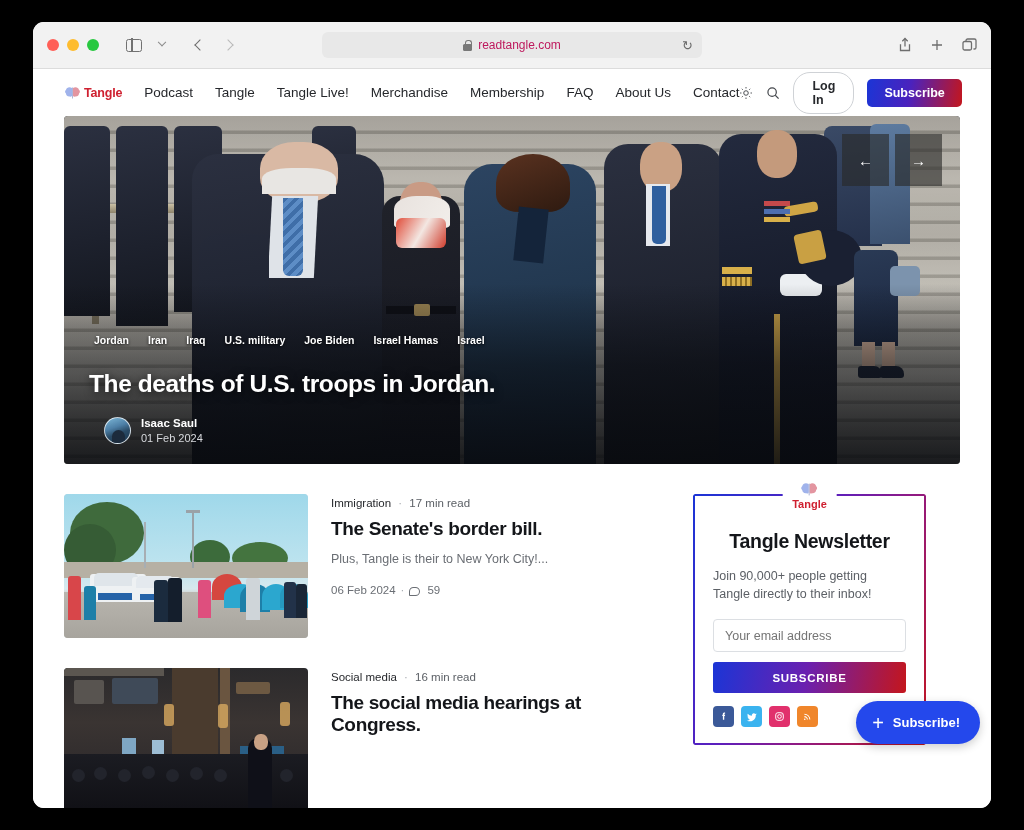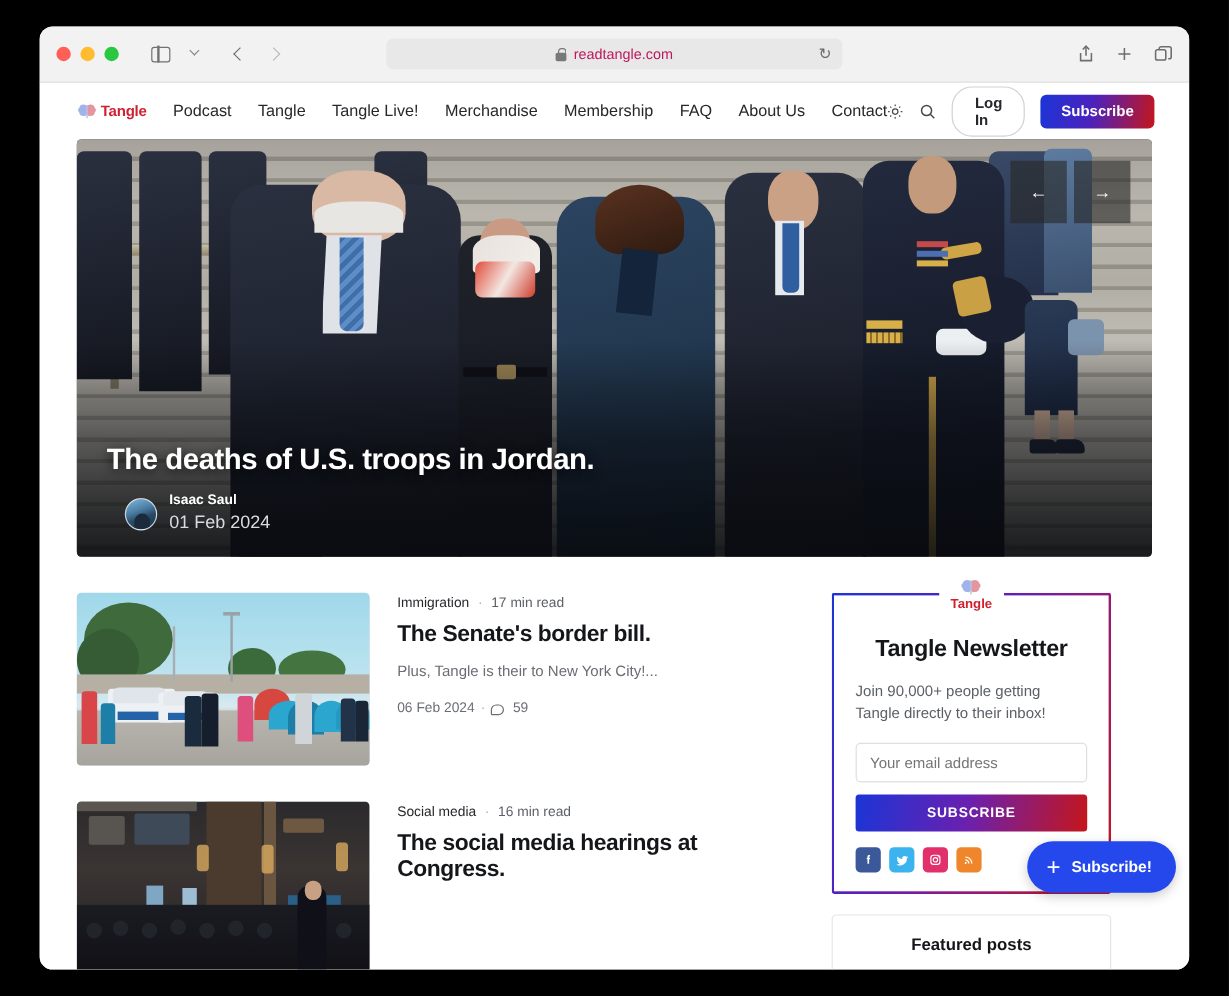--- a/index.html
+++ b/index.html
@@ -203,21 +203,21 @@
     background: linear-gradient(160deg,#7db8d8 0%,#4d7fa6 38%,#2a4b66 60%,#16324a 100%);
     border: 1.5px solid rgba(255,255,255,.75);
     position: relative; overflow: hidden;
   }
   .avatar::after {
     content: ""; position: absolute; left: 7px; bottom: 0;
     width: 13px; height: 13px; border-radius: 50% 50% 0 0;
     background: #1c2b3c;
   }
   .by-name { font-size: 11.5px; font-weight: 700; color: #fff; line-height: 1.35; }
-  .by-date { font-size: 15px; color: #d8dade; line-height: 1.35; }
+  .by-date { font-size: 11px; color: #d8dade; line-height: 1.35; }
 
   
   .content {
     display: flex; gap: 0;
     padding: 30px 31px 0 31px;
   }
   .articles { width: 600px; }
   .rail { width: 233px; margin-left: 29px; }
 
   .article {
@@ -491,20 +491,29 @@
         <div class="fig" style="left:816px;bottom:86px;width:24px;height:12px;background:#1c2436;border-radius:3px 8px 3px 3px;"></div>
       </div>
 
       <div class="hero-overlay"></div>
 
       <div class="carousel-btns">
         <div class="carousel-btn">←</div>
         <div class="carousel-btn">→</div>
       </div>
 
+      <div class="hero-tags">
+        <span class="hero-tag">Jordan</span>
+        <span class="hero-tag">Iran</span>
+        <span class="hero-tag">Iraq</span>
+        <span class="hero-tag">U.S. military</span>
+        <span class="hero-tag">Joe Biden</span>
+        <span class="hero-tag">Israel Hamas</span>
+        <span class="hero-tag">Israel</span>
+      </div>
 
       <div class="hero-title">The deaths of U.S. troops in Jordan.</div>
 
       <div class="hero-byline">
         <div class="avatar"></div>
         <div>
           <div class="by-name">Isaac Saul</div>
           <div class="by-date">01 Feb 2024</div>
         </div>
       </div>
@@ -647,23 +656,20 @@
                     <path d="M3.5 12.5a0 0 0 010 0"></path>
                     <circle cx="4" cy="12" r="1.2" fill="#fff" stroke="none"></circle>
                     <path d="M3.5 8.2a4.3 4.3 0 014.3 4.3"></path>
                     <path d="M3.5 4.6a7.9 7.9 0 017.9 7.9"></path>
                   </svg>
               </span>
             </div>
           </div>
         </div>
 
-        <div class="featured">
-          <div class="featured-title">Featured posts</div>
-        </div>
       </div>
     </div>
 
     <div class="fab">
       <span class="plus">+</span>
       <span>Subscribe!</span>
     </div>
 
   </div>
 </div>

